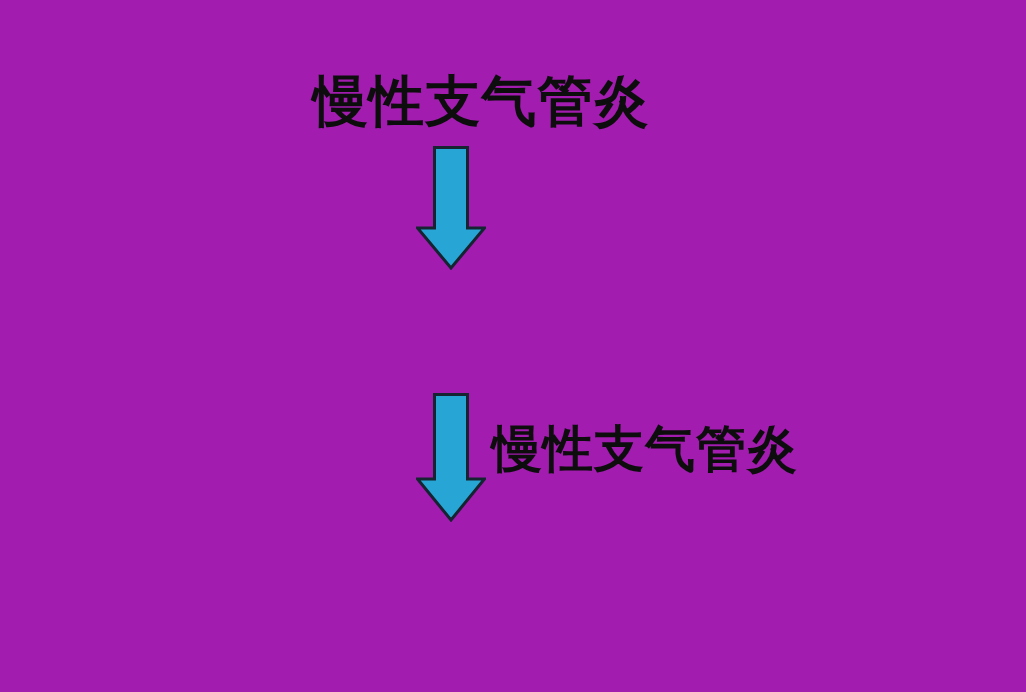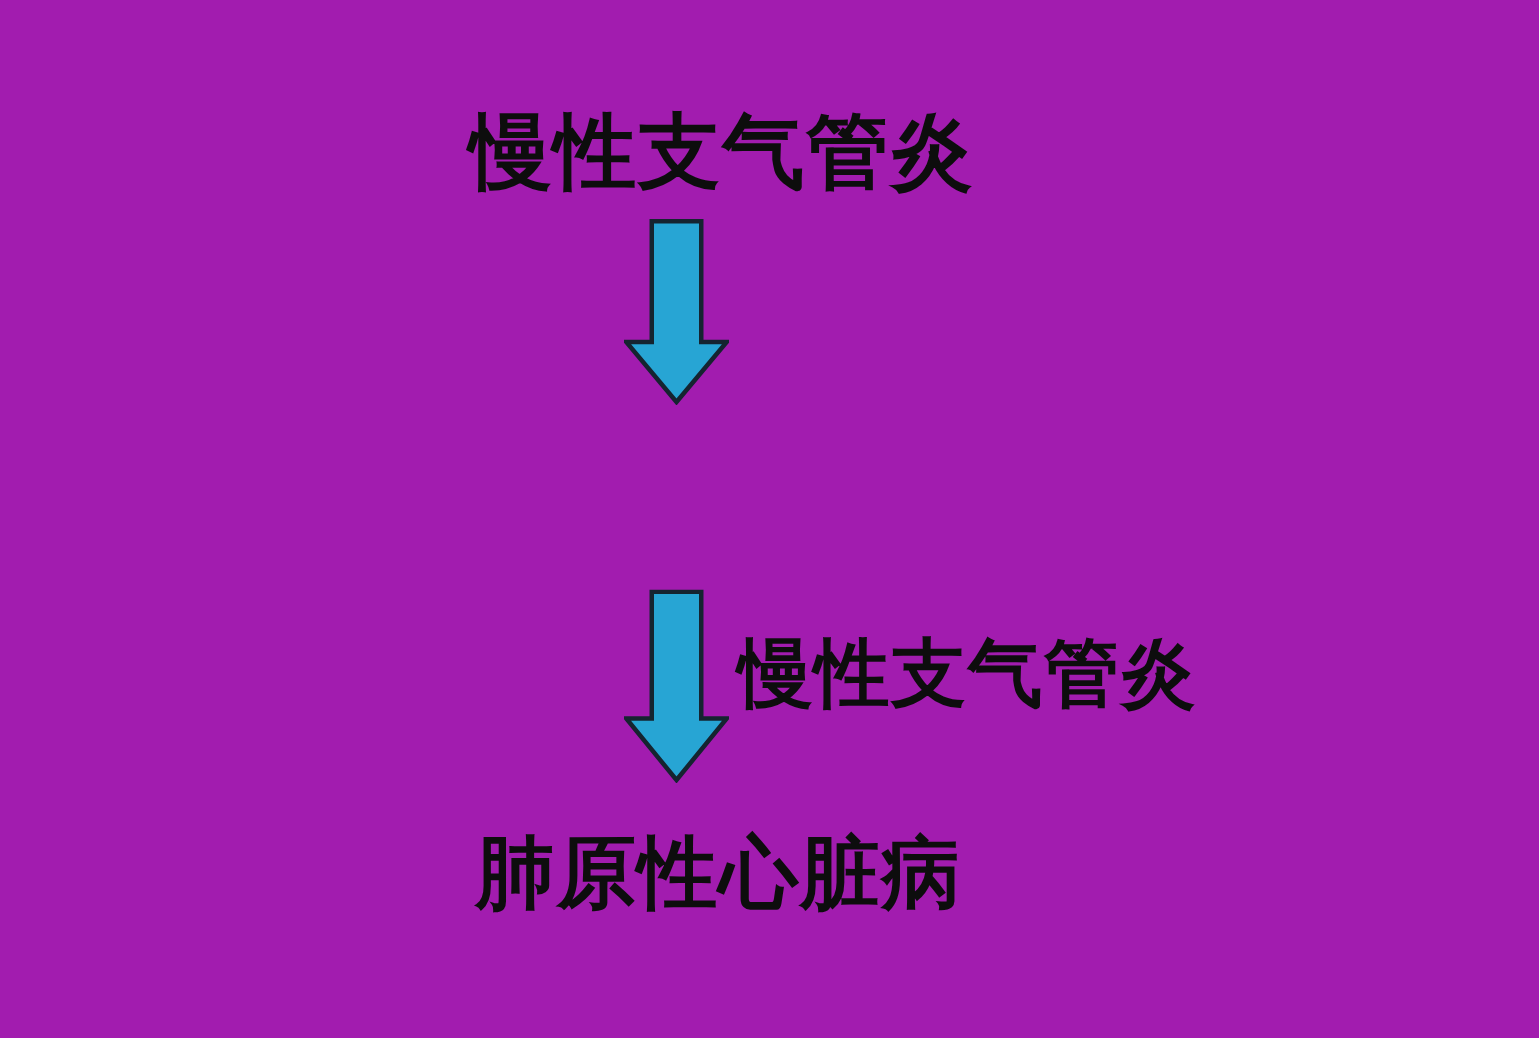--- a/index.html
+++ b/index.html
@@ -88,15 +88,14 @@
 
 
   <div class="arrow" id="arrow-two">
     <svg viewBox="0 0 70 129" preserveAspectRatio="none" aria-hidden="true">
       <polygon points="18.5,1.5 51.5,1.5 51.5,86 68.5,86 35,127 1.5,86 18.5,86" fill="#27a5d4" stroke="#152430" stroke-width="3" stroke-linejoin="miter"></polygon>
     </svg>
   </div>
 
   <div class="node-label" id="edge-label-pulmonary-hypertension">慢性支气管炎</div>
 
-  <div class="node-label" id="node-cor-pulmonale">肺原性心脏病</div>
 
 </div>
 
 </body></html>

